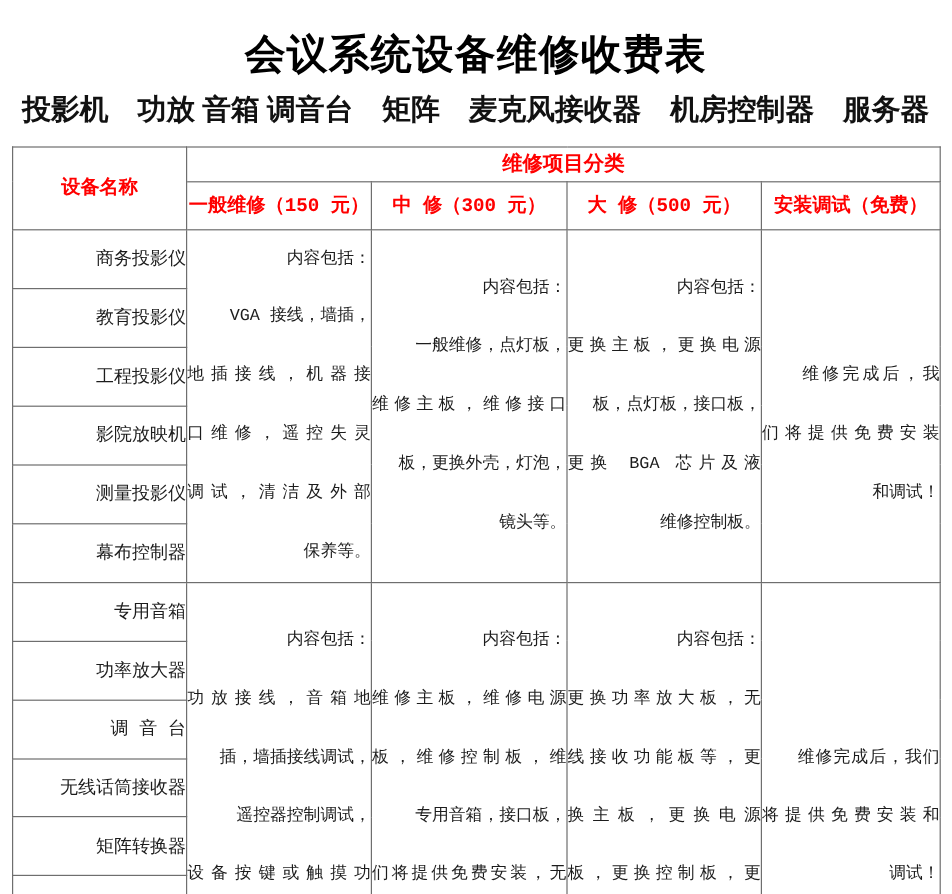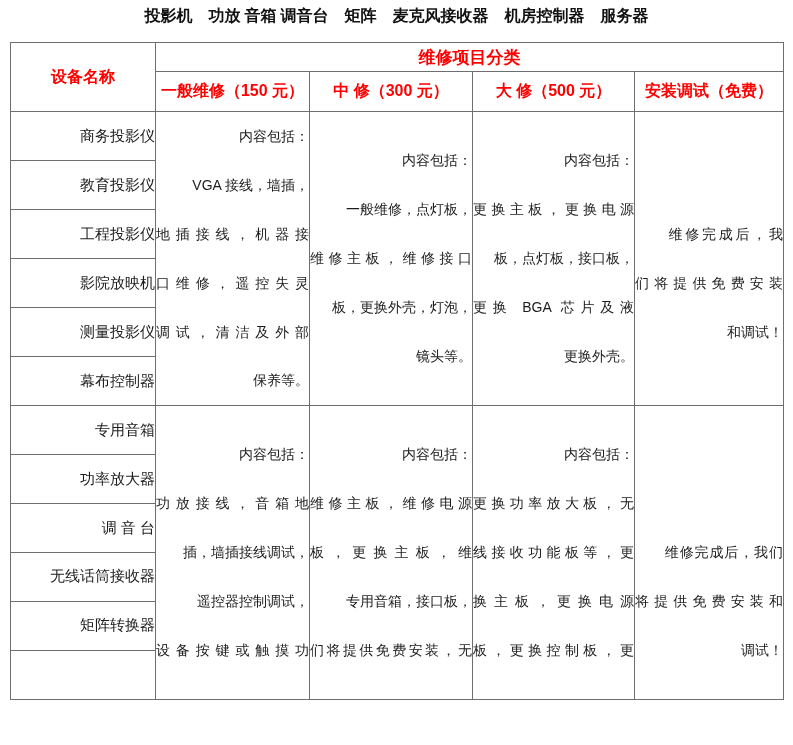--- a/index.html
+++ b/index.html
@@ -11,29 +11,29 @@
   html,body{margin:0;padding:0;background:#ffffff;}
   .page{
     width:793px;height:745px;overflow:hidden;position:relative;
     background:#ffffff;font-family:"Liberation Serif", serif;color:var(--ink);
   }
   .title{
     margin-top:26px;text-align:center;font-size:34px;font-weight:bold;
     letter-spacing:1px;line-height:1.25;color:#000;
   }
   .subtitle{
-    margin-top:6px;text-align:center;font-size:16px;font-weight:bold;color:#111;
+    margin-top:6px;text-align:center;font-size:24px;font-weight:bold;color:#111;
   }
   table.fee{
     border-collapse:collapse;table-layout:fixed;
     margin:15px 0 0 10px;width:773px;
   }
   table.fee td{
     border:1px solid var(--border);padding:0;vertical-align:middle;
-    font-family:Liberation Sans, sans-serif;
+    font-family:Liberation Mono, monospace;
   }
   col.c1{width:145px}col.c2{width:154px}col.c3{width:163px}col.c4{width:162px}col.c5{width:149px}
   tr.rh1{height:29px}
   tr.rh2{height:40px}
   tr.br{height:var(--rh)}
   .thdr{
     color:var(--accent);font-weight:bold;text-align:center;
     font-size:16px;white-space:nowrap;overflow:hidden;
   }
   td.devhdr{padding-top:16px;}
@@ -46,20 +46,21 @@
   .cl{
     height:var(--rh);line-height:var(--rh);font-size:14px;color:var(--ink);
     white-space:nowrap;overflow:hidden;text-align:right;
   }
   .cl.j{text-align:justify;text-align-last:justify;}
 </style>
 </head>
 <body>
 
 <div class="page">
+  <div class="title">会议系统设备维修收费表</div>
   <div class="subtitle">投影机　功放 音箱 调音台　矩阵　麦克风接收器　机房控制器　服务器</div>
 
   <table class="fee">
     <colgroup>
         <col class="c1">
         <col class="c2">
         <col class="c3">
         <col class="c4">
         <col class="c5">
       </colgroup>
@@ -91,21 +92,21 @@
         <div class="cl">一般维修，点灯板，</div>
         <div class="cl j">维修主板，维修接口</div>
         <div class="cl">板，更换外壳，灯泡，</div>
         <div class="cl">镜头等。</div>
       </td>
       <td class="content" rowspan="6">
         <div class="cl">内容包括：</div>
         <div class="cl j">更换主板，更换电源</div>
         <div class="cl">板，点灯板，接口板，</div>
         <div class="cl j">更换 BGA 芯片及液</div>
-        <div class="cl">更换外壳。</div>
+        <div class="cl">维修控制板。</div>
       </td>
       <td class="content" rowspan="6">
         <div class="cl"></div>
         <div class="cl j">　　维修完成后，我</div>
         <div class="cl j">们将提供免费安装</div>
         <div class="cl">和调试！</div>
       </td>
     </tr>
     <tr class="br">
       <td class="dev">教育投影仪</td>
@@ -128,21 +129,21 @@
       <td class="content" rowspan="6">
         <div class="cl">内容包括：</div>
         <div class="cl j">功放接线，音箱地</div>
         <div class="cl">插，墙插接线调试，</div>
         <div class="cl">遥控器控制调试，</div>
         <div class="cl j">设备按键或触摸功</div>
       </td>
       <td class="content" rowspan="6">
         <div class="cl">内容包括：</div>
         <div class="cl j">维修主板，维修电源</div>
-        <div class="cl j">板，更换主板，维</div>
+        <div class="cl j">板，维修控制板，维</div>
         <div class="cl">专用音箱，接口板，</div>
         <div class="cl j">们将提供免费安装，无</div>
       </td>
       <td class="content" rowspan="6">
         <div class="cl">内容包括：</div>
         <div class="cl j">更换功率放大板，无</div>
         <div class="cl j">线接收功能板等，更</div>
         <div class="cl j">换主板，更换电源</div>
         <div class="cl j">板，更换控制板，更</div>
       </td>

